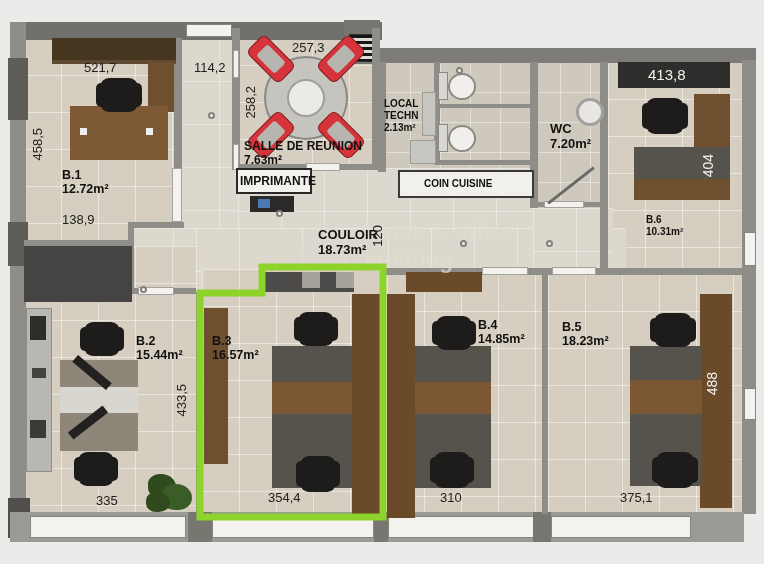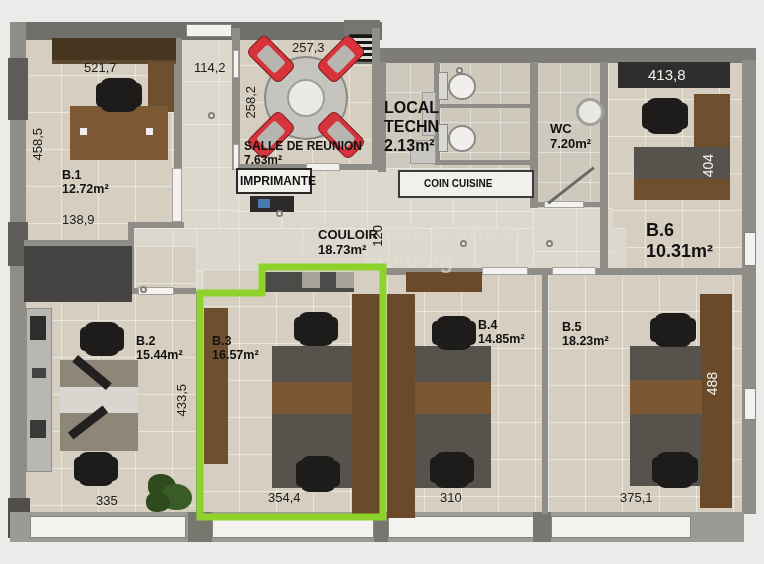--- a/index.html
+++ b/index.html
@@ -31,21 +31,21 @@
   .cab{background:#c8c6c1;border:1px solid #9d9c97;box-sizing:border-box}
   .chair{background:#1d1c1b;border-radius:9px}
   .chair:before{content:"";position:absolute;left:-4px;right:-4px;top:5px;bottom:5px;
     background:#1d1c1b;border-radius:5px}
   .mchair{background:#d6333a;border-radius:6px;border:1px solid #7e1d20;box-sizing:border-box}
   .mchair i{position:absolute;left:9px;top:4px;right:9px;bottom:4px;background:#b7b5b0;border-radius:3px}
   .dim{font-size:13px;color:#21201e;white-space:nowrap}
   .dimv{writing-mode:vertical-rl;transform:rotate(180deg)}
   .dimw{color:#f2f1ee}
   .rlabel{font-weight:bold;font-size:12.5px;color:#121110;line-height:1.15;white-space:nowrap}
-  .rlabel.sm{font-size:16px;line-height:1.2}
+  .rlabel.sm{font-size:10px;line-height:1.2}
   .light{width:7px;height:7px;border-radius:50%;background:#f6f5f2;border:2px solid #81807b;box-sizing:border-box}
   .stripes{background:repeating-linear-gradient(180deg,#161616 0 3px,#dddcd8 3px 6px);border:1px solid #333}
   .oval{background:#f0efec;border:2px solid #8a8985;border-radius:50%;box-sizing:border-box}
   .ring{border-radius:50%;background:#e8e7e3;border:3px solid #a3a19c;box-sizing:border-box}
   .plant{background:#2f4a1d;border-radius:46% 60% 52% 48%}
   .wm{font-weight:bold;font-size:22px;color:rgba(222,220,211,.68);white-space:nowrap;letter-spacing:.5px}
   svg{display:block}
 </style>
 </head>
 <body>
@@ -237,21 +237,21 @@
 </div>
 <div class="abs rlabel" style="left:550px;top:122px;font-size:13px">
   <div>WC</div>
   <div>7.20m²</div>
 </div>
 <div class="abs rlabel sm" style="left:424px;top:178px;font-size:10px">COIN CUISINE</div>
 <div class="abs rlabel" style="left:318px;top:228px;font-size:13px">
   <div>COULOIR</div>
   <div>18.73m²</div>
 </div>
-<div class="abs rlabel" style="left:646px;top:220px;font-size:18px">
+<div class="abs rlabel" style="left:646px;top:214px;font-size:10px">
   <div>B.6</div>
   <div>10.31m²</div>
 </div>
 <div class="abs rlabel" style="left:136px;top:334px">
   <div>B.2</div>
   <div>15.44m²</div>
 </div>
 <div class="abs rlabel" style="left:212px;top:334px">
   <div>B.3</div>
   <div>16.57m²</div>

